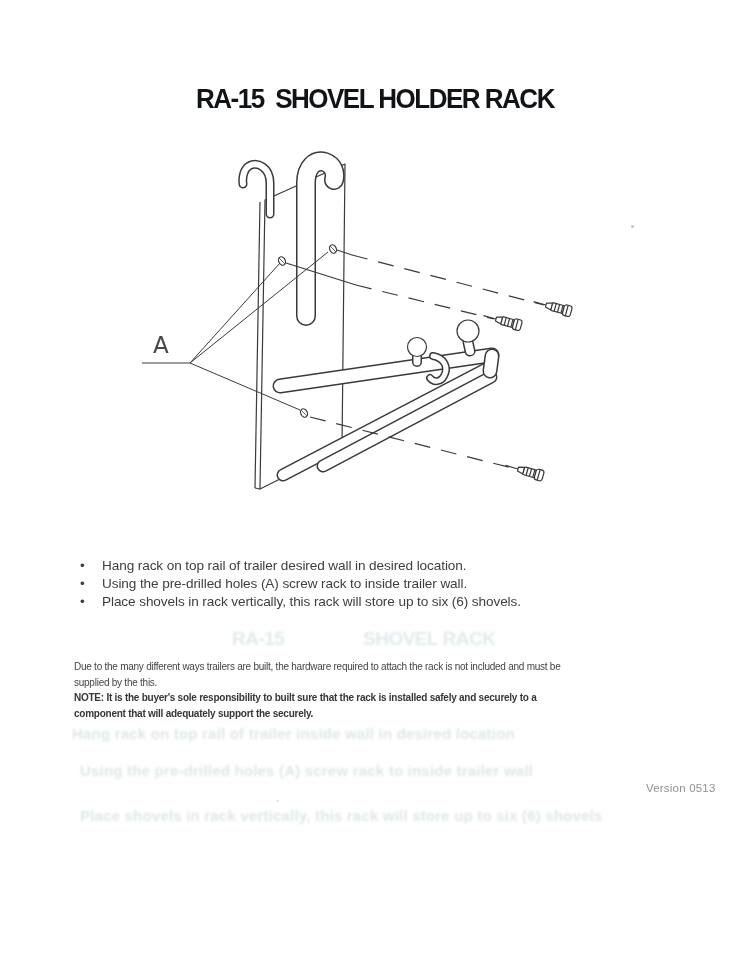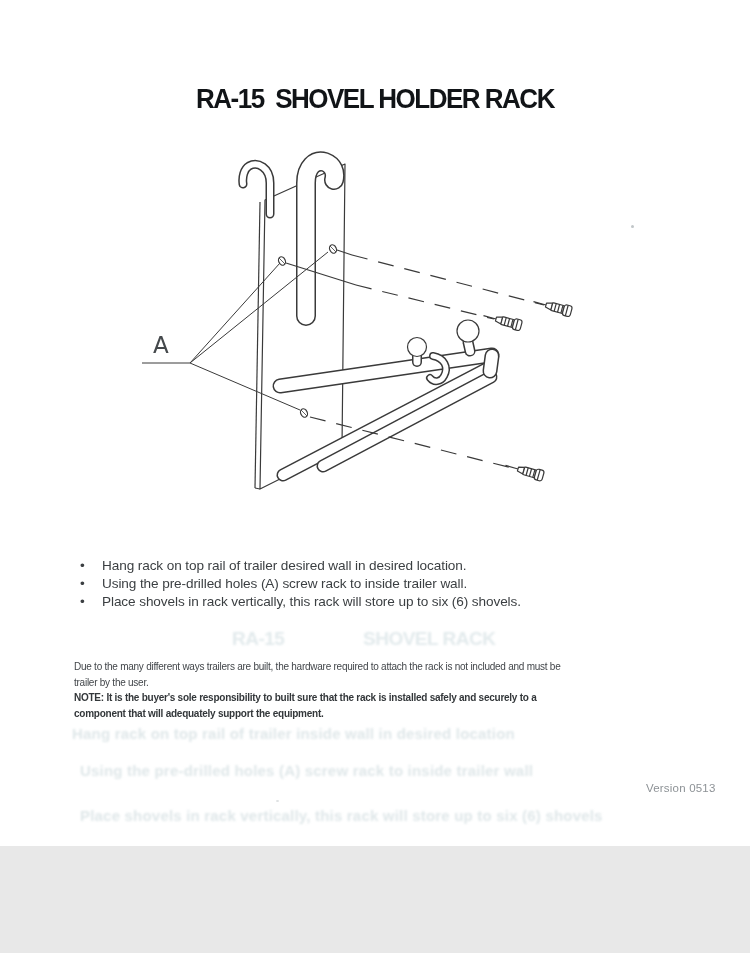--- a/index.html
+++ b/index.html
@@ -1,18 +1,18 @@
 <!DOCTYPE html>
 <html><head>
 <meta charset="utf-8">
 <style>
   html,body{margin:0;padding:0;background:#e8e8e8;}
   .page{
     position:relative;
-    width:750px;height:846px;
+    width:750px;height:953px;
     margin:0 auto;
     background:#ffffff;
     overflow:hidden;
     font-family:"Liberation Sans", sans-serif;
     color:#3f3f3f;
   }
   .title{
     position:absolute;left:0;top:84px;width:750px;
     text-align:center;
     font-size:26px;font-weight:bold;letter-spacing:-1.5px;
@@ -175,23 +175,23 @@
       <span>Using the pre-drilled holes (A) screw rack to inside trailer wall.</span>
     </div>
     <div class="bullet-row">
       <span class="bullet-marker">•</span>
       <span>Place shovels in rack vertically, this rack will store up to six (6) shovels.</span>
     </div>
   </div>
 
   <div class="legal">
     <div>Due to the many different ways trailers are built, the hardware required to attach the rack is not included and must be</div>
-    <div>trailer by the user.</div>
+    <div>supplied by the this.</div>
     <div class="bold">NOTE: It is the buyer's sole responsibility to built sure that the rack is installed safely and securely to a</div>
-    <div class="bold">component that will adequately support the equipment.</div>
+    <div class="bold">component that will adequately support the securely.</div>
   </div>
 
   <div class="version">Version 0513</div>
 
   <div class="ghost ghost-title" style="left:232px;">RA-15</div>
   <div class="ghost ghost-title" style="left:363px;">SHOVEL RACK</div>
   <div class="ghost ghost-line" style="left:72px;top:725px;">Hang rack on top rail of trailer inside wall in desired location</div>
   <div class="ghost ghost-line" style="left:80px;top:762px;">Using the pre-drilled holes (A) screw rack to inside trailer wall</div>
   <div class="ghost ghost-line" style="left:80px;top:807px;">Place shovels in rack vertically, this rack will store up to six (6) shovels</div>
 

